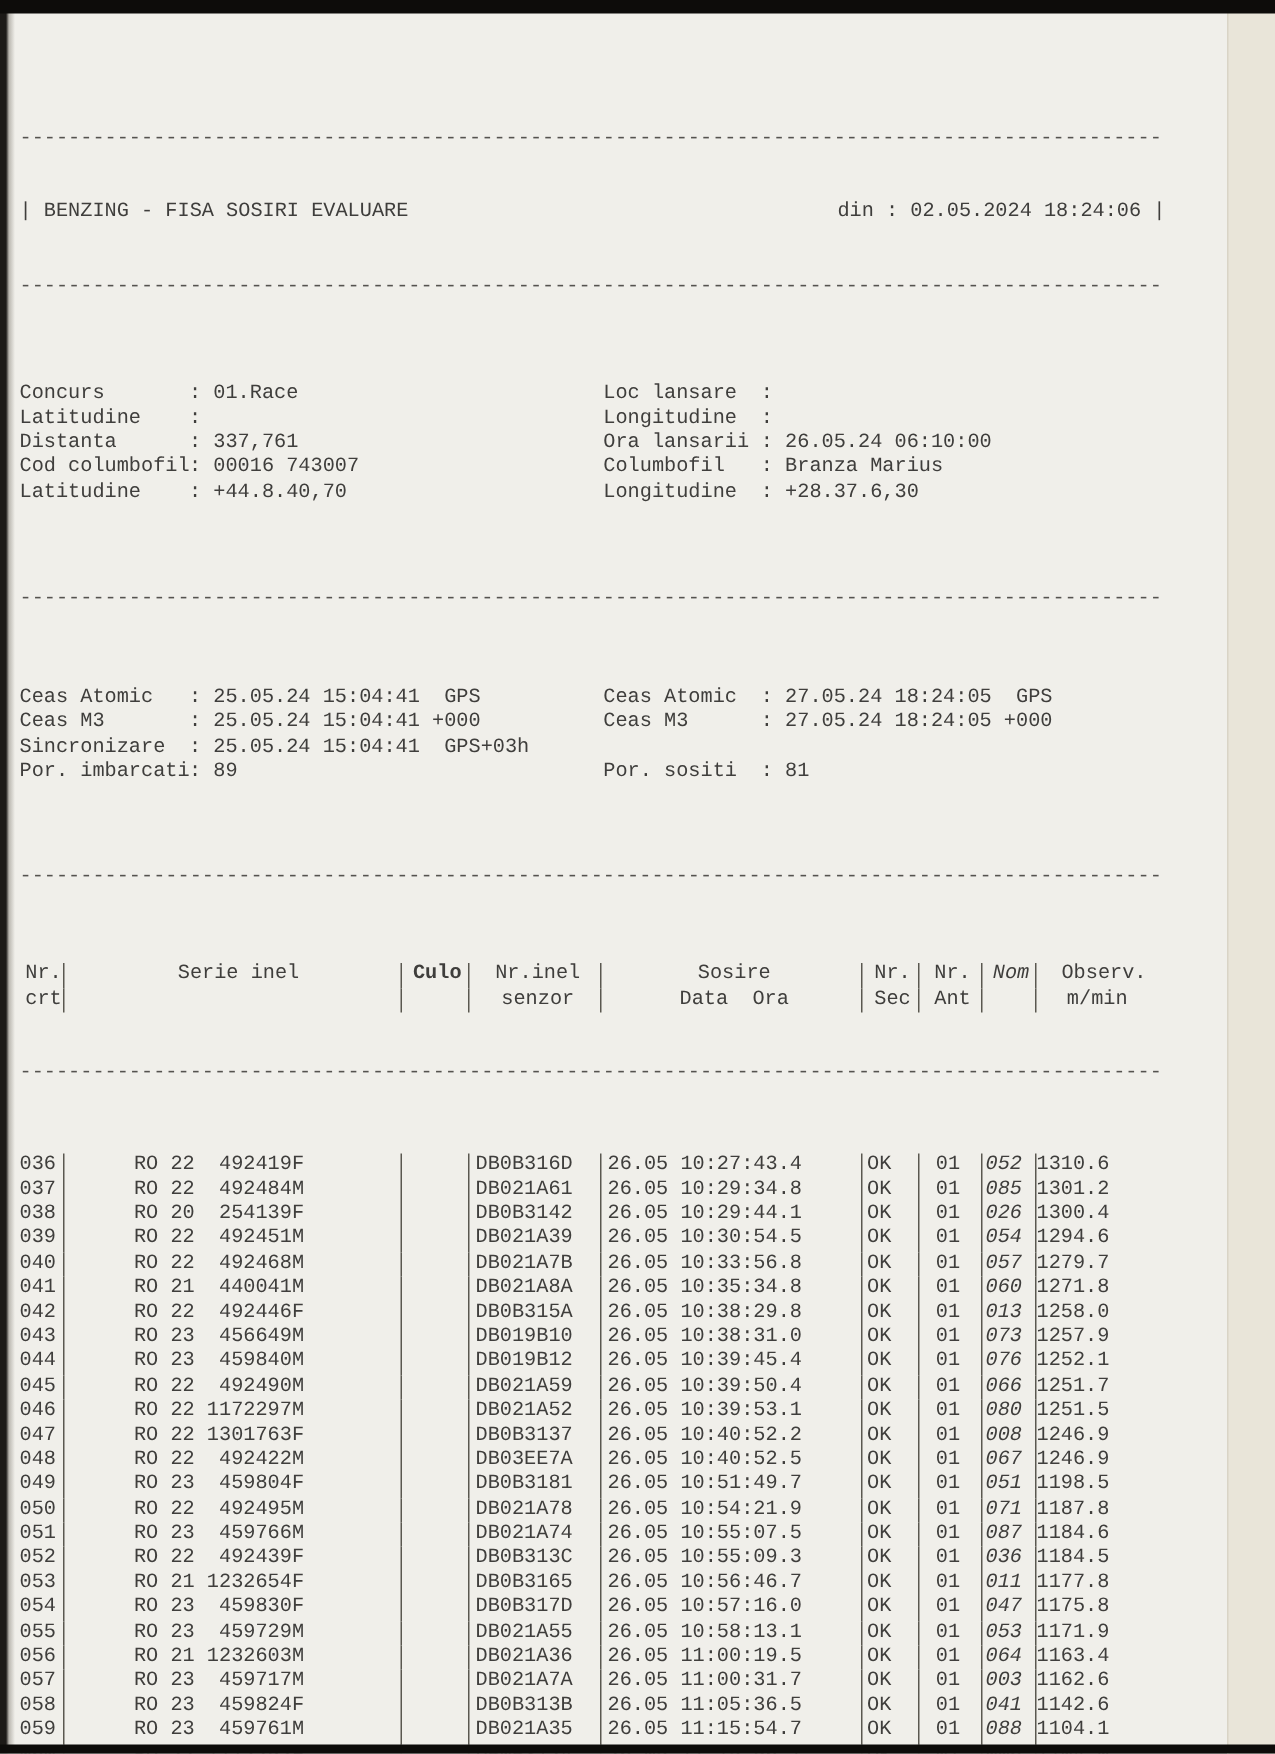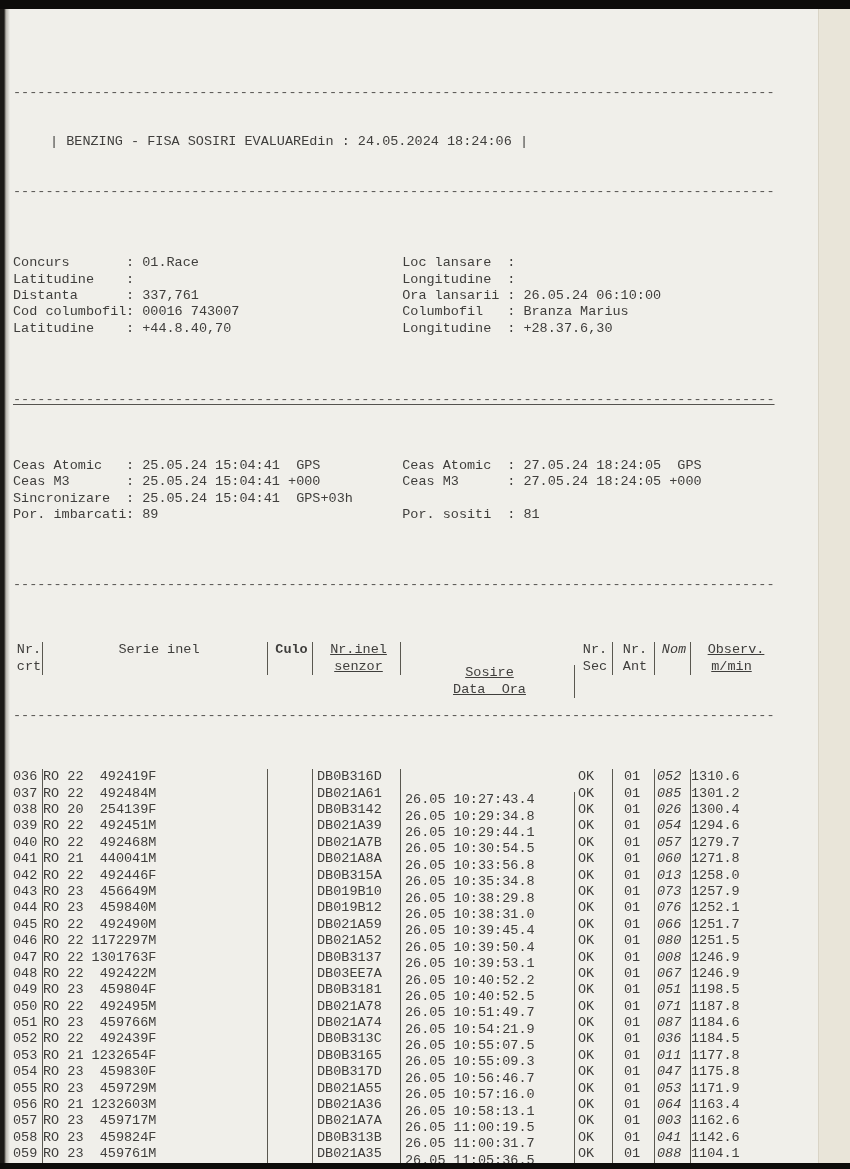--- a/index.html
+++ b/index.html
@@ -8,57 +8,57 @@
         font-family:"Liberation Mono","DejaVu Sans Mono",monospace;
         font-size:13.5px;line-height:16.4px;color:var(--ink,#3f3e3c);}
   .topbar{position:absolute;left:0;top:0;width:100%;height:9px;background:var(--bar,#0d0c0a);z-index:5;}
   .bottombar{position:absolute;left:0;bottom:0;width:100%;height:6px;background:var(--bar,#0d0c0a);z-index:5;}
   .leftedge{position:absolute;left:0;top:0;width:10px;height:100%;
             background:linear-gradient(90deg,#1c1a17 0,#1c1a17 4px,rgba(120,115,105,.45) 6px,rgba(120,115,105,0) 10px);z-index:4;}
   .rightstrip{position:absolute;left:818px;top:0;width:32px;height:100%;
               background:var(--strip,#e9e5d9);border-left:1px solid #d9d4c6;z-index:3;}
   .content{position:absolute;left:13px;top:36px;white-space:pre;z-index:2;}
   .dash{color:#55534f;height:16.4px;overflow:hidden;}
-  .hline{display:flex;width:764px;margin-left:37px;}
-  .mt6{margin-top:6px;text-decoration:underline;} .mt4{margin-top:4px;}
+  .hline{display:flex;justify-content:space-between;width:764px;}
+  .mt6{margin-top:6px;} .mt4{margin-top:4px;}
   .kvline{height:16.4px;}
   .kvline span{display:inline-block;vertical-align:top;white-space:pre;}
   .lbl{width:113px;} .lval{width:260px;} .rlbl{width:105px;}
   
   .trow{height:16.4px;}
   .cell{display:inline-block;vertical-align:top;box-sizing:border-box;height:16.4px;
         overflow:hidden;white-space:pre;border-right:1px solid #5a5850;}
   .c-nr{width:30px;}
-  .c-serie{width:225px;text-align:left;padding-right:18px;}
+  .c-serie{width:225px;text-align:center;padding-right:18px;}
   .c-culo{width:45px;font-weight:bold;}
   .c-senzor{width:88px;padding-left:4px;}
-  .c-sosire{width:174px;padding-left:4px;margin-top:23px;}
+  .c-sosire{width:174px;padding-left:4px;}
   .c-sec{width:38px;padding-left:3px;}
   .c-ant{width:42px;text-align:center;padding-right:3px;}
   .c-nom{width:36px;padding-left:2px;font-style:italic;}
   .c-mmin{width:86px;padding-right:5px;border-right:none;}
   .h{text-align:center;padding-left:3px;padding-right:0;}
-  .c-serie.h{padding-left:8px;} .c-senzor.h,.c-sosire.h,.c-mmin.h{padding-left:4px;text-decoration:underline;}
+  .c-serie.h{padding-left:8px;} .c-senzor.h,.c-sosire.h,.c-mmin.h{padding-left:4px;}
   .hr{text-align:center;padding-right:5px !important;padding-left:0 !important;}
   #tbody{margin-top:12px;}
 </style>
 </head>
 <body>
 
 <div class="page" style="--paper: #f0efea; --ink: #3f3e3c; --bar: #0d0c0a; --strip: #e9e5d9;">
   <div class="topbar"></div>
   <div class="leftedge"></div>
   <div class="rightstrip"></div>
 
   <div class="content">
 
     <div class="dash">----------------------------------------------------------------------------------------------</div>
     <div class="hline">
       <span>| BENZING - FISA SOSIRI EVALUARE</span>
-      <span>din : 24.05.2024 18:24:06 |</span>
+      <span>din : 02.05.2024 18:24:06 |</span>
     </div>
     <div class="dash">----------------------------------------------------------------------------------------------</div>
 
     <div id="info-block" class="mt6"><div class="kvline"><span class="lbl">Concurs</span><span>: </span><span class="lval">01.Race</span><span class="rlbl">Loc lansare</span><span>: </span><span></span></div><div class="kvline"><span class="lbl">Latitudine</span><span>: </span><span class="lval"></span><span class="rlbl">Longitudine</span><span>: </span><span></span></div><div class="kvline"><span class="lbl">Distanta</span><span>: </span><span class="lval">337,761</span><span class="rlbl">Ora lansarii</span><span>: </span><span>26.05.24 06:10:00</span></div><div class="kvline"><span class="lbl">Cod columbofil</span><span>: </span><span class="lval">00016 743007</span><span class="rlbl">Columbofil</span><span>: </span><span>Branza Marius</span></div><div class="kvline"><span class="lbl">Latitudine</span><span>: </span><span class="lval">+44.8.40,70</span><span class="rlbl">Longitudine</span><span>: </span><span>+28.37.6,30</span></div></div>
 
     <div class="dash mt6">----------------------------------------------------------------------------------------------</div>
 
     <div id="ceas-block"><div class="kvline"><span class="lbl">Ceas Atomic</span><span>: </span><span class="lval">25.05.24 15:04:41  GPS</span><span class="rlbl">Ceas Atomic</span><span>: </span><span>27.05.24 18:24:05  GPS</span></div><div class="kvline"><span class="lbl">Ceas M3</span><span>: </span><span class="lval">25.05.24 15:04:41 +000</span><span class="rlbl">Ceas M3</span><span>: </span><span>27.05.24 18:24:05 +000</span></div><div class="kvline"><span class="lbl">Sincronizare</span><span>: </span><span class="lval">25.05.24 15:04:41  GPS+03h</span><span class="rlbl"></span><span></span><span></span></div><div class="kvline"><span class="lbl">Por. imbarcati</span><span>: </span><span class="lval">89</span><span class="rlbl">Por. sositi</span><span>: </span><span>81</span></div></div>
 
     <div class="dash mt4">----------------------------------------------------------------------------------------------</div>

